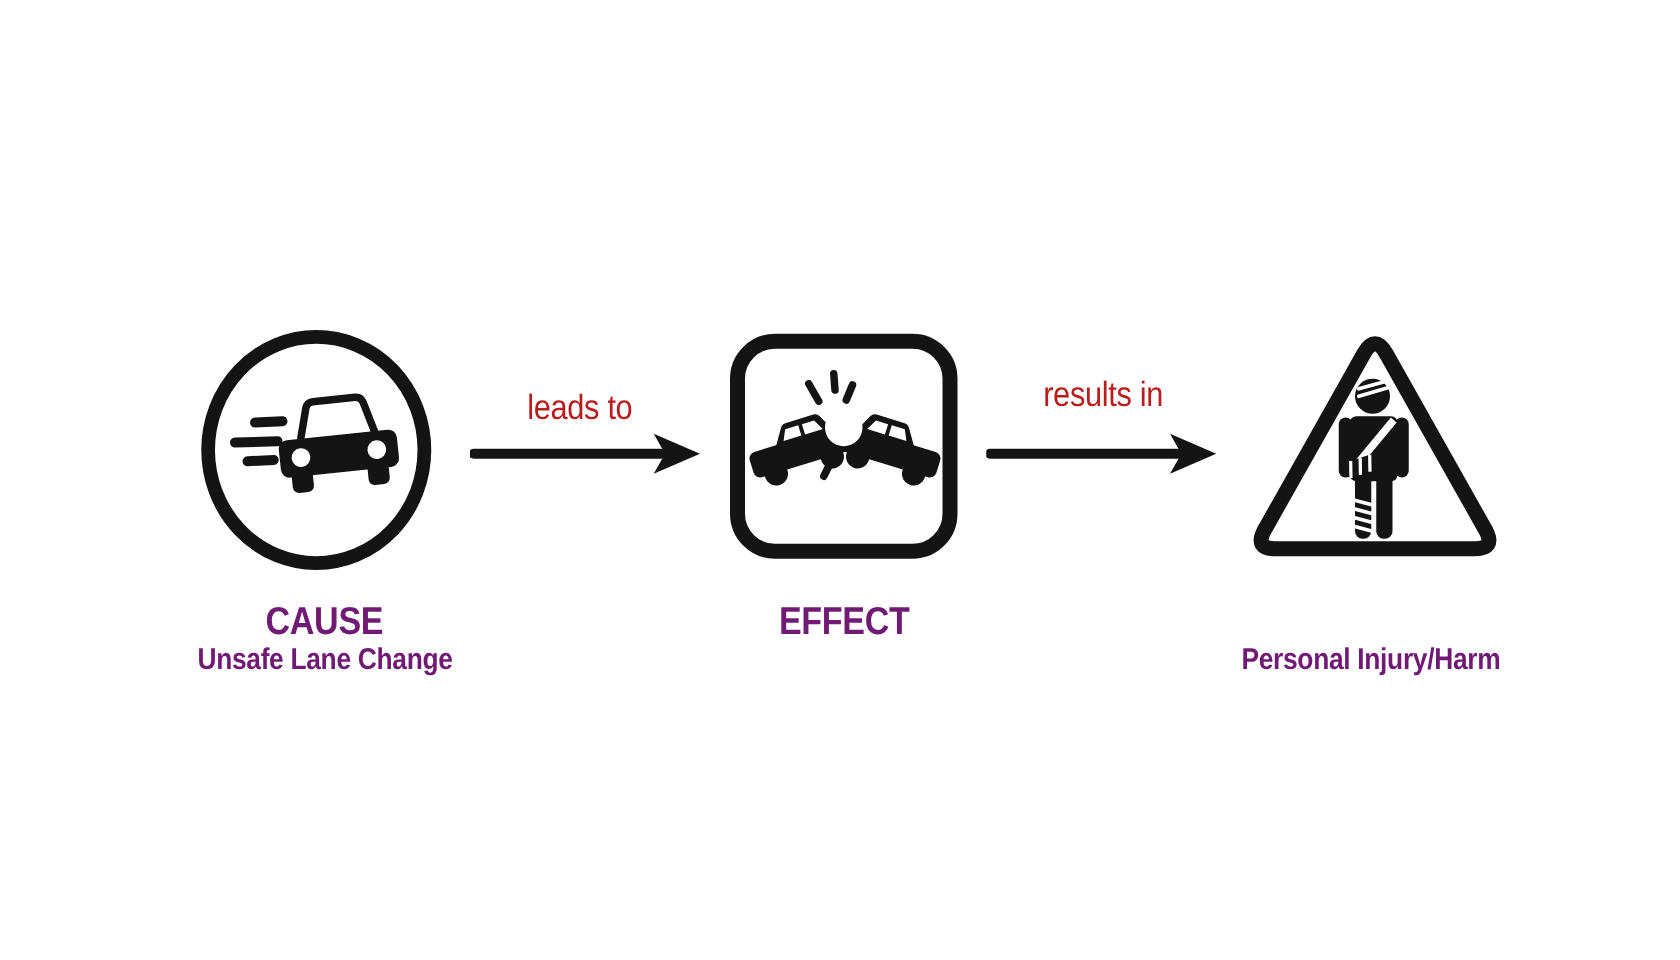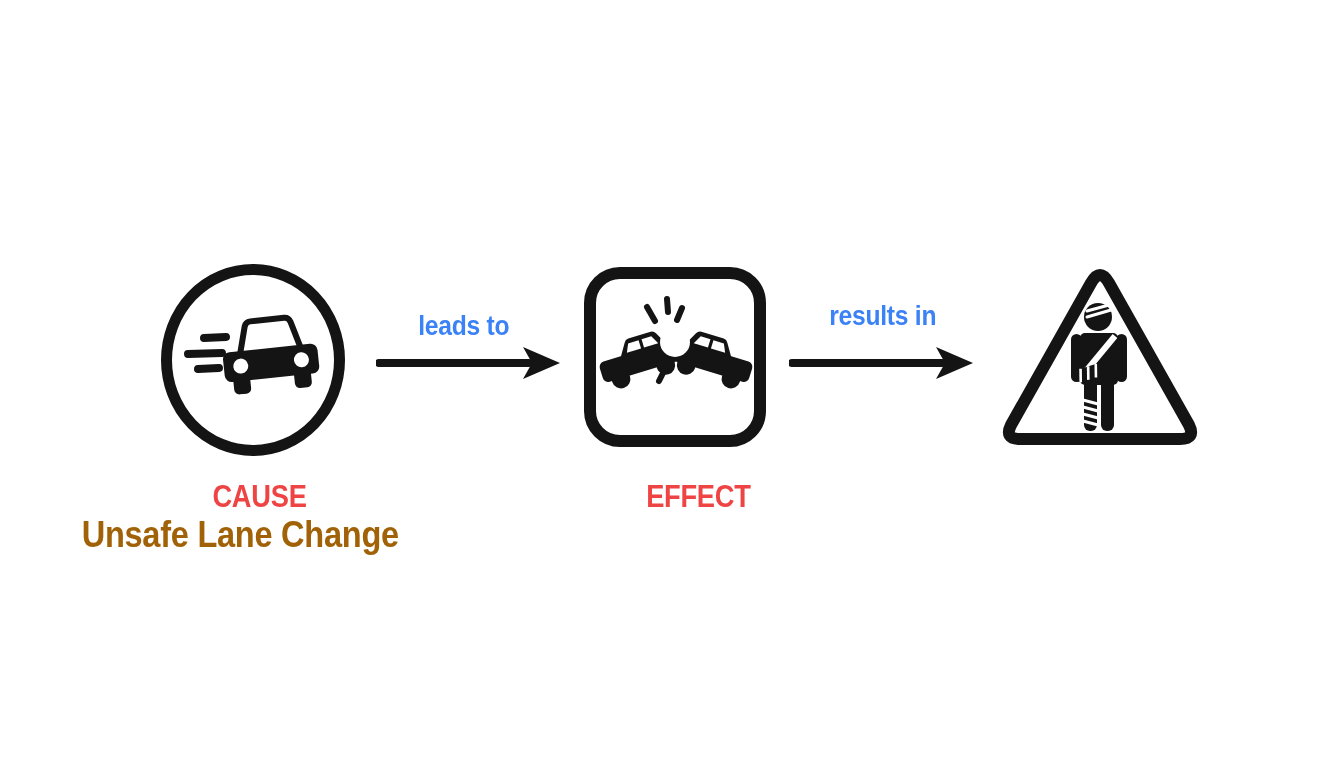--- a/index.html
+++ b/index.html
@@ -9,40 +9,40 @@
     font-family:"Liberation Sans", sans-serif;
     color:#141414;
     overflow:hidden;
   }
   .stage{position:relative;width:1344px;height:768px;background:#ffffff;}
   .node-shape{position:absolute;}
   .arrow{position:absolute;}
   .conn-label{
     position:absolute;
     text-align:center;
-    font-weight:700;
+    font-weight:400;
     font-size:28px;
     white-space:nowrap;
-    color:#3b82f6;
+    color:#b91c1c;
   }
   .node-label{
     position:absolute;
     text-align:center;
     font-weight:700;
     font-size:31px;
     white-space:nowrap;
-    color:#ef4444;
+    color:#701a75;
   }
   .node-sublabel{
     position:absolute;
-    text-align:left;
+    text-align:center;
     font-weight:700;
-    font-size:37px;
+    font-size:24px;
     white-space:nowrap;
-    color:#a16207;
+    color:#701a75;
   }
   
   .cond{display:inline-block;transform:scaleX(0.88);transform-origin:center;letter-spacing:-0.3px;}
 </style>
 </head>
 <body>
 
 <div class="stage">
 
   <div class="node-shape" style="left:160px;top:263px;width:186px;height:194px;">
@@ -168,18 +168,21 @@
     </svg>
   </div>
 
   <div class="node-label" style="left:60px;top:479px;width:400px;">
     <span class="cond">CAUSE</span>
   </div>
   <div class="node-sublabel" style="left:60px;top:514px;width:400px;">
     <span class="cond">Unsafe Lane Change</span>
   </div>
 
-  <div class="node-label" style="left:498px;top:479px;width:400px;">
+  <div class="node-label" style="left:475px;top:479px;width:400px;">
     <span class="cond">EFFECT</span>
   </div>
 
+  <div class="node-sublabel" style="left:897px;top:514px;width:400px;">
+    <span class="cond">Personal Injury/Harm</span>
+  </div>
 
 </div>
 
 </body></html>

